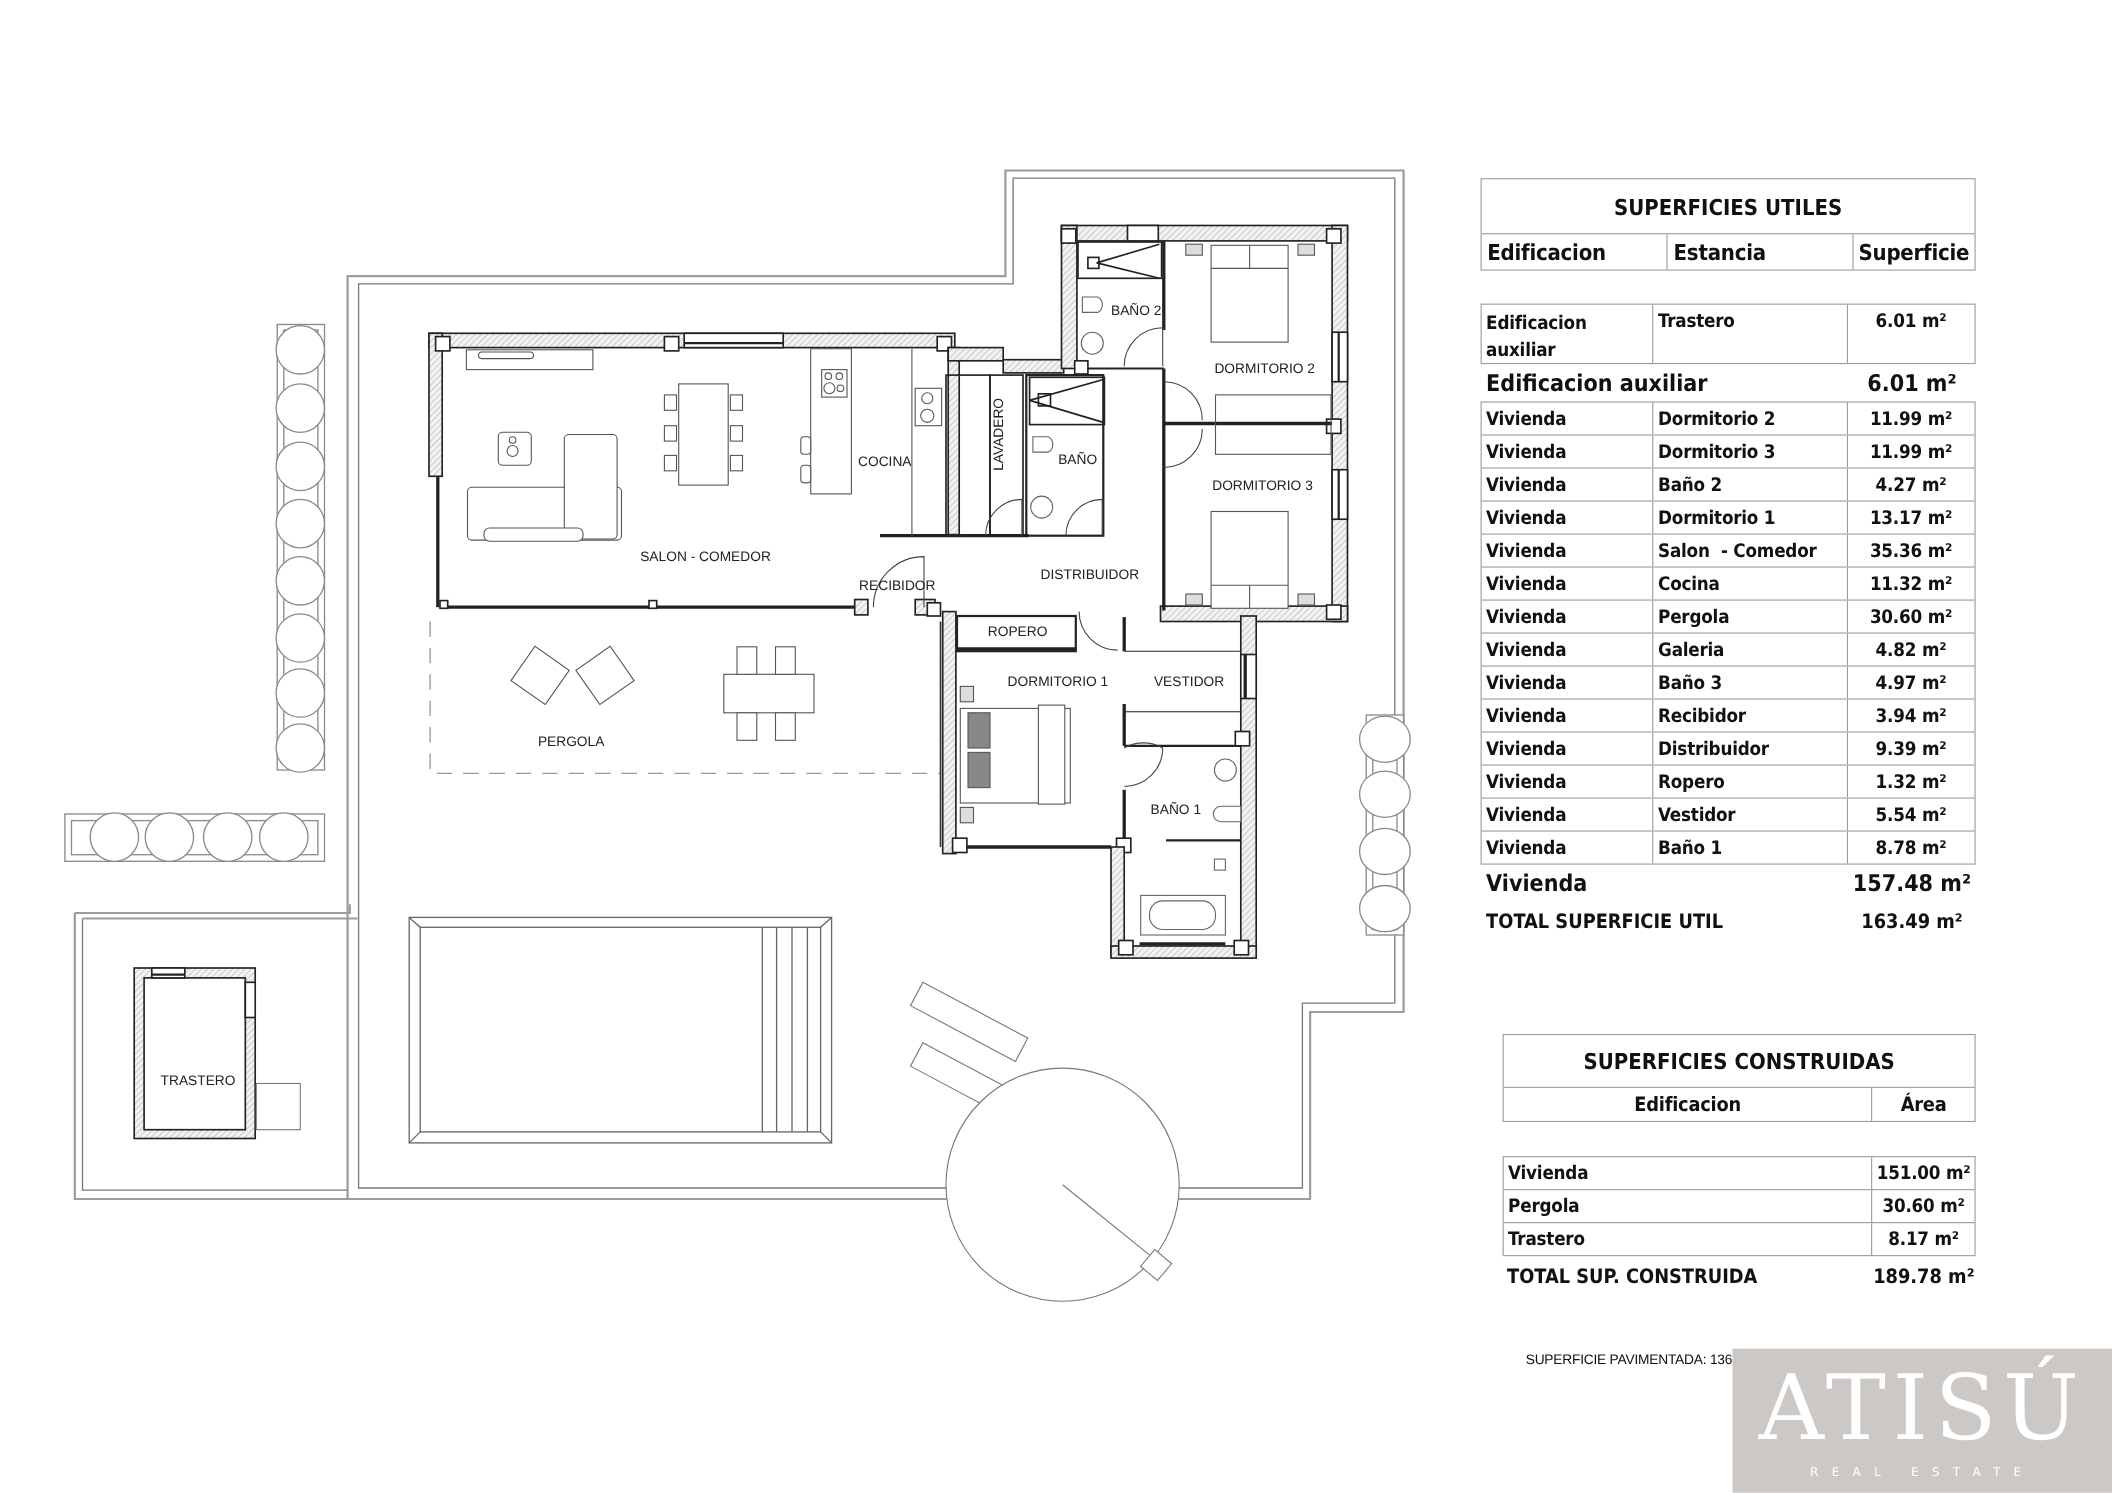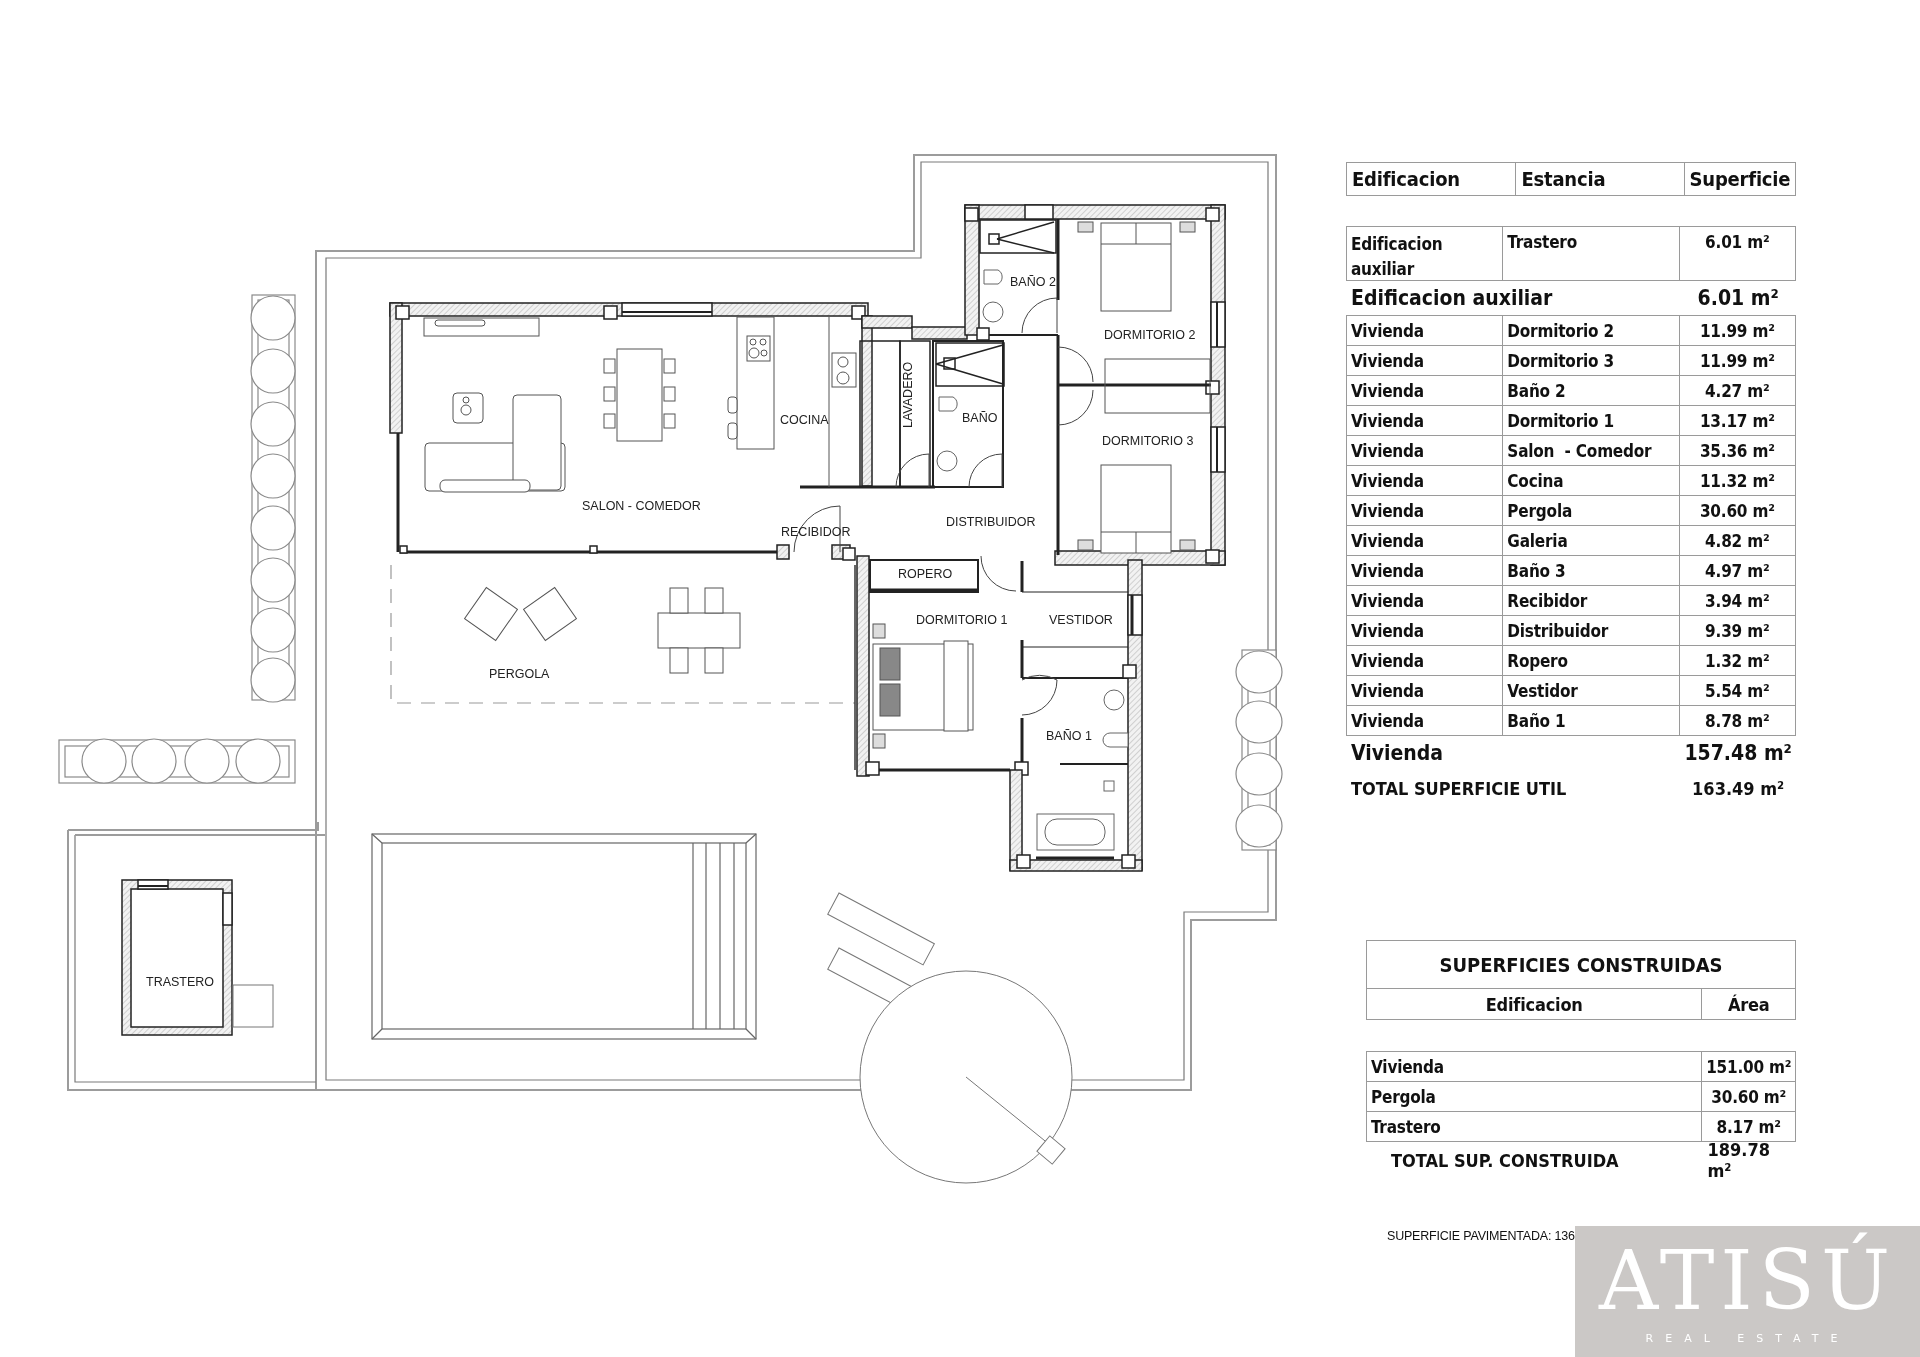--- a/index.html
+++ b/index.html
@@ -296,20 +296,21 @@
     <text class="room-label" x="916" y="624">DORMITORIO 1</text>
     <text class="room-label" x="1049" y="624">VESTIDOR</text>
     <text class="room-label" x="1046" y="740">BAÑO 1</text>
     <text class="room-label" x="489" y="678">PERGOLA</text>
     <text class="room-label" x="146" y="986">TRASTERO</text>
   </g>
 </svg>
 
 <div class="tbl" style="left:1346px; top:162px; width:450px;">
   <div class="box">
+    <div class="title-cell">SUPERFICIES UTILES</div>
     <div class="hdr">
       <div class="c" style="width:156px;">Edificacion</div>
       <div class="c" style="width:177px;margin-left:20px;">Estancia</div>
       <div class="c" style="width:117px; justify-content:center; padding-left:0;">Superficie</div>
     </div>
   </div>
 
   <div class="box" style="margin-top:30px;">
     <div class="row" style="height:53px; align-items:flex-start;">
       <div class="c" style="width:156px; align-items:flex-start; padding-top:5px; line-height:25px;">Edificacion auxiliar</div>
@@ -424,21 +425,21 @@
         <div class="c" style="width:336px">Pergola</div>
         <div class="c num" style="width:94px">30.60 m²</div>
       </div>
     <div class="row">
         <div class="c" style="width:336px">Trastero</div>
         <div class="c num" style="width:94px">8.17 m²</div>
       </div>
   </div>
 
   <div class="total">
-    <div style="width:336px; padding-left:4px;margin-left:21px;">TOTAL SUP. CONSTRUIDA</div>
+    <div style="width:336px; padding-left:4px;">TOTAL SUP. CONSTRUIDA</div>
     <div style="width:94px; text-align:left;">189.78 m²</div>
   </div>
 </div>
 
 <div class="foot-note">
   <span>SUPERFICIE PAVIMENTADA: 136.14 m</span><sup>2</sup>
 </div>
 
 <div class="logo">
   <div class="brand">ATISÚ</div>

